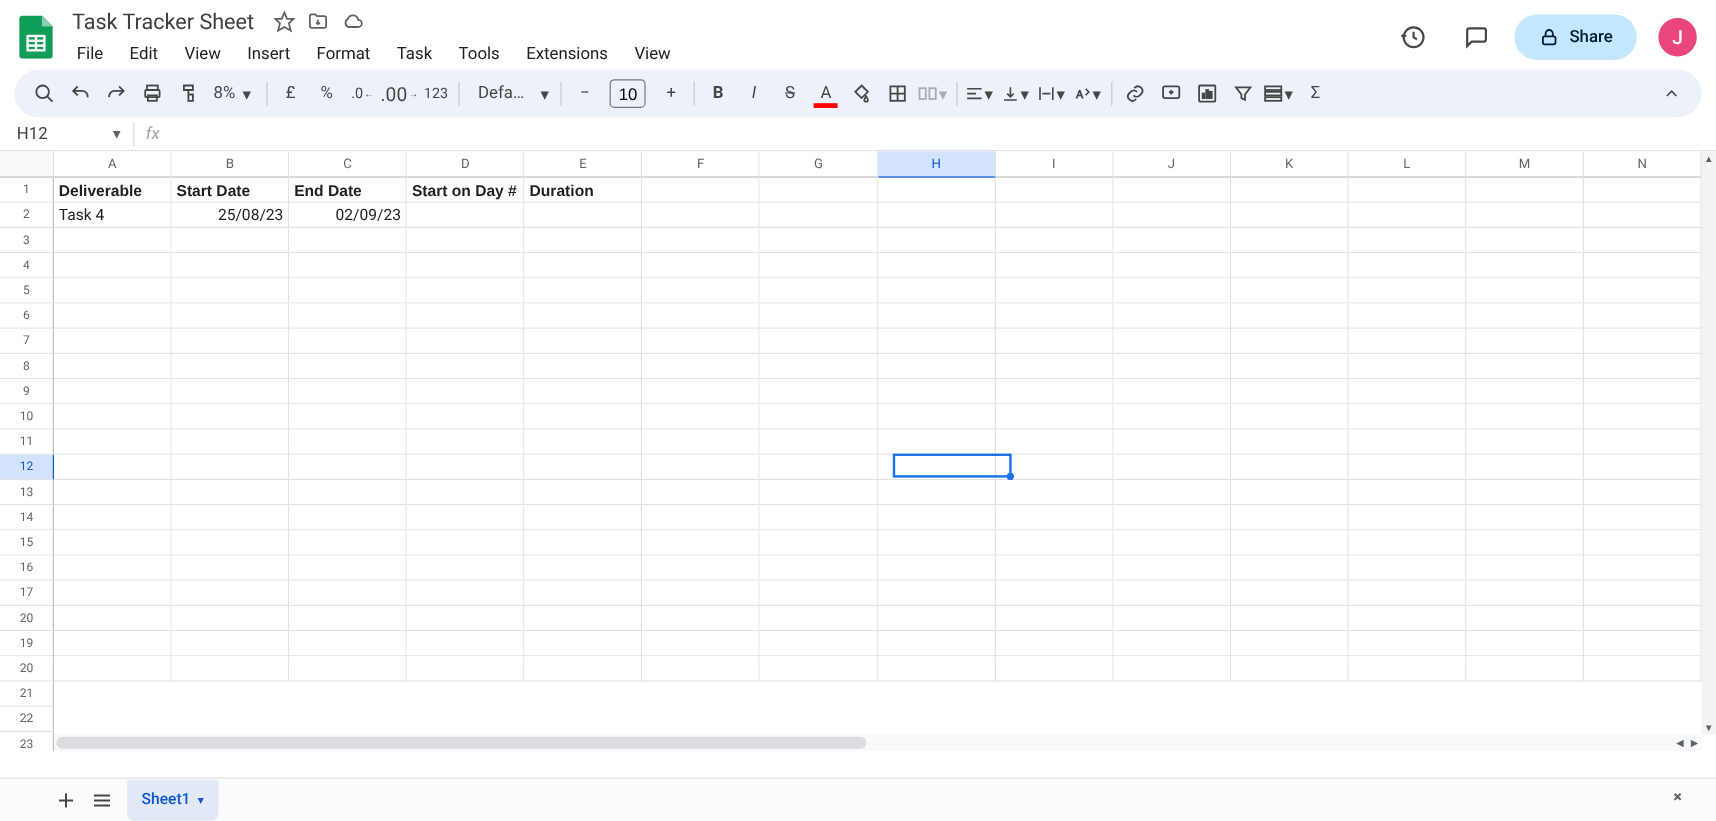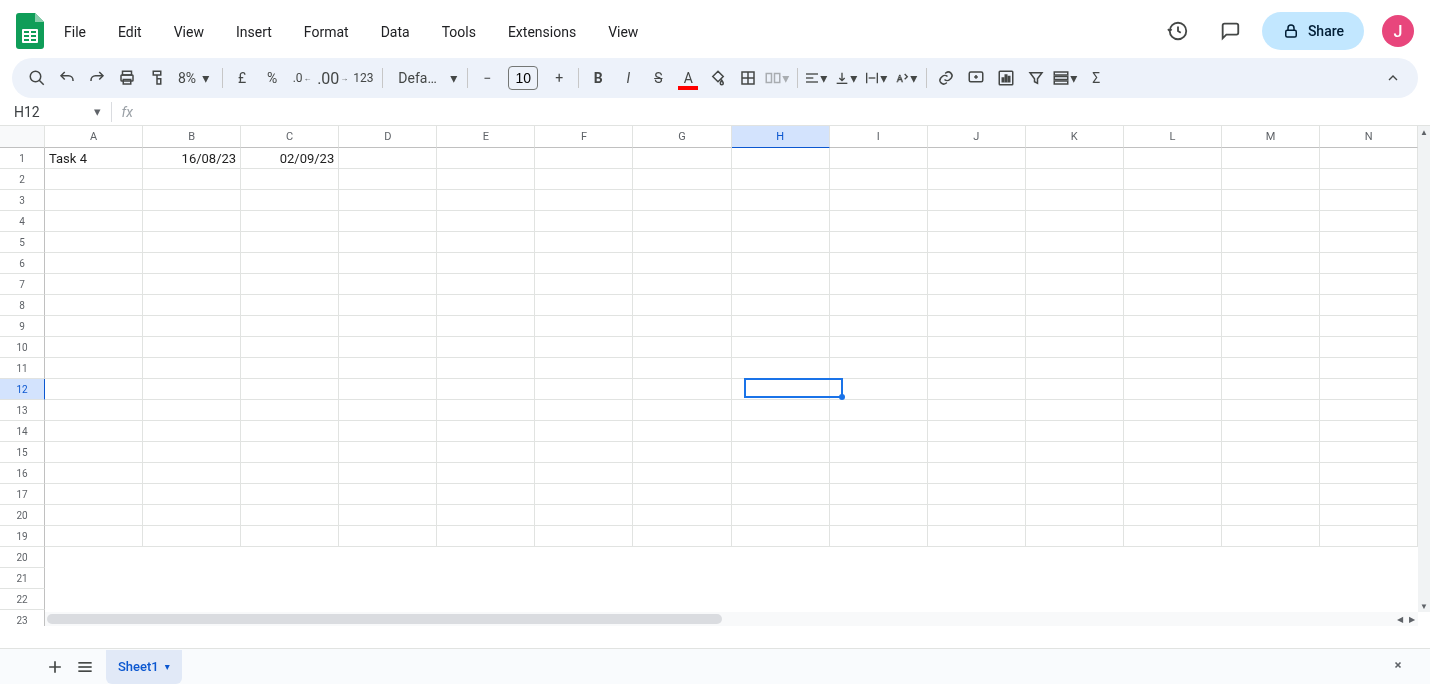--- a/index.html
+++ b/index.html
@@ -5,21 +5,21 @@
 * { margin: 0; padding: 0; box-sizing: border-box; }
 body { font-family: "Google Sans", Roboto, Arial, sans-serif; font-size: 13px; background: #fff; overflow: hidden; width: 1430px; height: 684px; position: relative; }
 
 
 .header { display: flex; align-items: center; padding: 8px 16px 0 10px; height: 54px; }
 .logo-wrap { width: 40px; height: 40px; display: flex; align-items: center; justify-content: center; margin-right: 4px; }
 .title-area { display: flex; flex-direction: column; flex: 1; }
 .title-row { display: flex; align-items: center; gap: 10px; }
 .doc-title { font-size: 18px; color: #3c4043; padding: 2px 6px; }
 .star-icon, .folder-icon, .cloud-icon { color: #5f6368; display: flex; align-items: center; cursor: pointer; }
-.menu-bar { display: flex; gap: 16px; margin-top: 2px; margin-left: 2px; align-items: center; }
+.menu-bar { display: flex; gap: 6px; margin-top: 2px; margin-left: 2px; align-items: center; }
 .menu-item { padding: 4px 8px; font-size: 14px; color: #202124; border-radius: 4px; cursor: pointer; }
 .header-right { display: flex; align-items: center; gap: 12px; }
 .hdr-btn { width: 40px; height: 40px; display: flex; align-items: center; justify-content: center; color: #444746; cursor: pointer; border-radius: 50%; }
 .share-btn { display: flex; align-items: center; gap: 8px; background: #c2e7ff; color: #001d35; padding: 10px 20px; border-radius: 40px; font-size: 14px; font-weight: 500; cursor: pointer; }
 .avatar { width: 32px; height: 32px; border-radius: 50%; background: #e8467c; color: #fff; display: flex; align-items: center; justify-content: center; font-size: 16px; font-weight: 500; margin-left: 6px; }
 
 
 .toolbar-wrap { padding: 0 12px; margin-top: 4px; }
 .toolbar { display: flex; align-items: center; background: #edf2fa; border-radius: 24px; padding: 4px 10px; height: 40px; }
 .tbtn { min-width: 30px; height: 30px; display: flex; align-items: center; justify-content: center; color: #444746; cursor: pointer; border-radius: 4px; font-size: 14px; }
@@ -84,27 +84,46 @@
         <rect x="6" y="16" width="16" height="14" rx="1" fill="#fff"></rect>
         <rect x="8" y="18" width="5" height="2" fill="#0f9d58"></rect>
         <rect x="15" y="18" width="5" height="2" fill="#0f9d58"></rect>
         <rect x="8" y="22" width="5" height="2" fill="#0f9d58"></rect>
         <rect x="15" y="22" width="5" height="2" fill="#0f9d58"></rect>
         <rect x="8" y="26" width="5" height="2" fill="#0f9d58"></rect>
         <rect x="15" y="26" width="5" height="2" fill="#0f9d58"></rect>
       </svg>
   </div>
   <div class="title-area">
+    <div class="title-row">
+      <div class="doc-title">Task Tracker Sheet</div>
+      <span class="star-icon">
+          <svg width="18" height="18" viewBox="0 0 24 24" fill="none" stroke="currentColor" stroke-width="2">
+            <polygon points="12,2 15,9 22,9 17,14 19,22 12,18 5,22 7,14 2,9 9,9"></polygon>
+          </svg>
+        </span>
+      <span class="folder-icon">
+          <svg width="18" height="18" viewBox="0 0 24 24" fill="none" stroke="currentColor" stroke-width="2">
+            <path d="M3 6a2 2 0 012-2h4l2 2h8a2 2 0 012 2v9a2 2 0 01-2 2H5a2 2 0 01-2-2V6z"></path>
+            <path d="M12 10v5m0 0l-2-2m2 2l2-2"></path>
+          </svg>
+        </span>
+      <span class="cloud-icon">
+          <svg width="20" height="18" viewBox="0 0 24 24" fill="none" stroke="currentColor" stroke-width="2">
+            <path d="M18 18a4 4 0 000-8 6 6 0 00-11.5-1A5 5 0 007 18h11z"></path>
+          </svg>
+        </span>
+    </div>
     <div class="menu-bar" id="menu-bar">
         <div class="menu-item">File</div>
         <div class="menu-item">Edit</div>
         <div class="menu-item">View</div>
         <div class="menu-item">Insert</div>
         <div class="menu-item">Format</div>
-        <div class="menu-item">Data</div>
+        <div class="menu-item">Task</div>
         <div class="menu-item">Tools</div>
         <div class="menu-item">Extensions</div>
         <div class="menu-item">View</div>
       </div>
   </div>
   <div class="header-right">
     <div class="hdr-btn">
         <svg width="22" height="22" viewBox="0 0 24 24" fill="none" stroke="currentColor" stroke-width="2">
           <path d="M3 12a9 9 0 109-9 9 9 0 00-9 9zm0 0l-2-2m2 2l2-2"></path>
           <path d="M12 7v5l3 2"></path>
@@ -335,22 +354,38 @@
       <div class="row-h">17</div>
       <div class="row-h">20</div>
       <div class="row-h">19</div>
       <div class="row-h">20</div>
       <div class="row-h">21</div>
       <div class="row-h">22</div>
       <div class="row-h">23</div>
     </div>
   <div class="cells" id="cells">
       <div class="row">
+        <div class="cell bold left" style="width: 100px;">Deliverable</div>
+        <div class="cell bold left" style="width: 100px;">Start Date</div>
+        <div class="cell bold left" style="width: 100px;">End Date</div>
+        <div class="cell bold left" style="width: 100px;">Start on Day #</div>
+        <div class="cell bold left" style="width: 100px;">Duration</div>
+        <div class="cell left" style="width: 100px;"></div>
+        <div class="cell left" style="width: 100px;"></div>
+        <div class="cell left" style="width: 100px;"></div>
+        <div class="cell left" style="width: 100px;"></div>
+        <div class="cell left" style="width: 100px;"></div>
+        <div class="cell left" style="width: 100px;"></div>
+        <div class="cell left" style="width: 100px;"></div>
+        <div class="cell left" style="width: 100px;"></div>
+        <div class="cell left" style="width: 100px;"></div>
+      </div>
+      <div class="row">
         <div class="cell left" style="width: 100px;">Task 4</div>
-        <div class="cell right" style="width: 100px;">16/08/23</div>
+        <div class="cell right" style="width: 100px;">25/08/23</div>
         <div class="cell right" style="width: 100px;">02/09/23</div>
         <div class="cell left" style="width: 100px;"></div>
         <div class="cell left" style="width: 100px;"></div>
         <div class="cell left" style="width: 100px;"></div>
         <div class="cell left" style="width: 100px;"></div>
         <div class="cell left" style="width: 100px;"></div>
         <div class="cell left" style="width: 100px;"></div>
         <div class="cell left" style="width: 100px;"></div>
         <div class="cell left" style="width: 100px;"></div>
         <div class="cell left" style="width: 100px;"></div>

